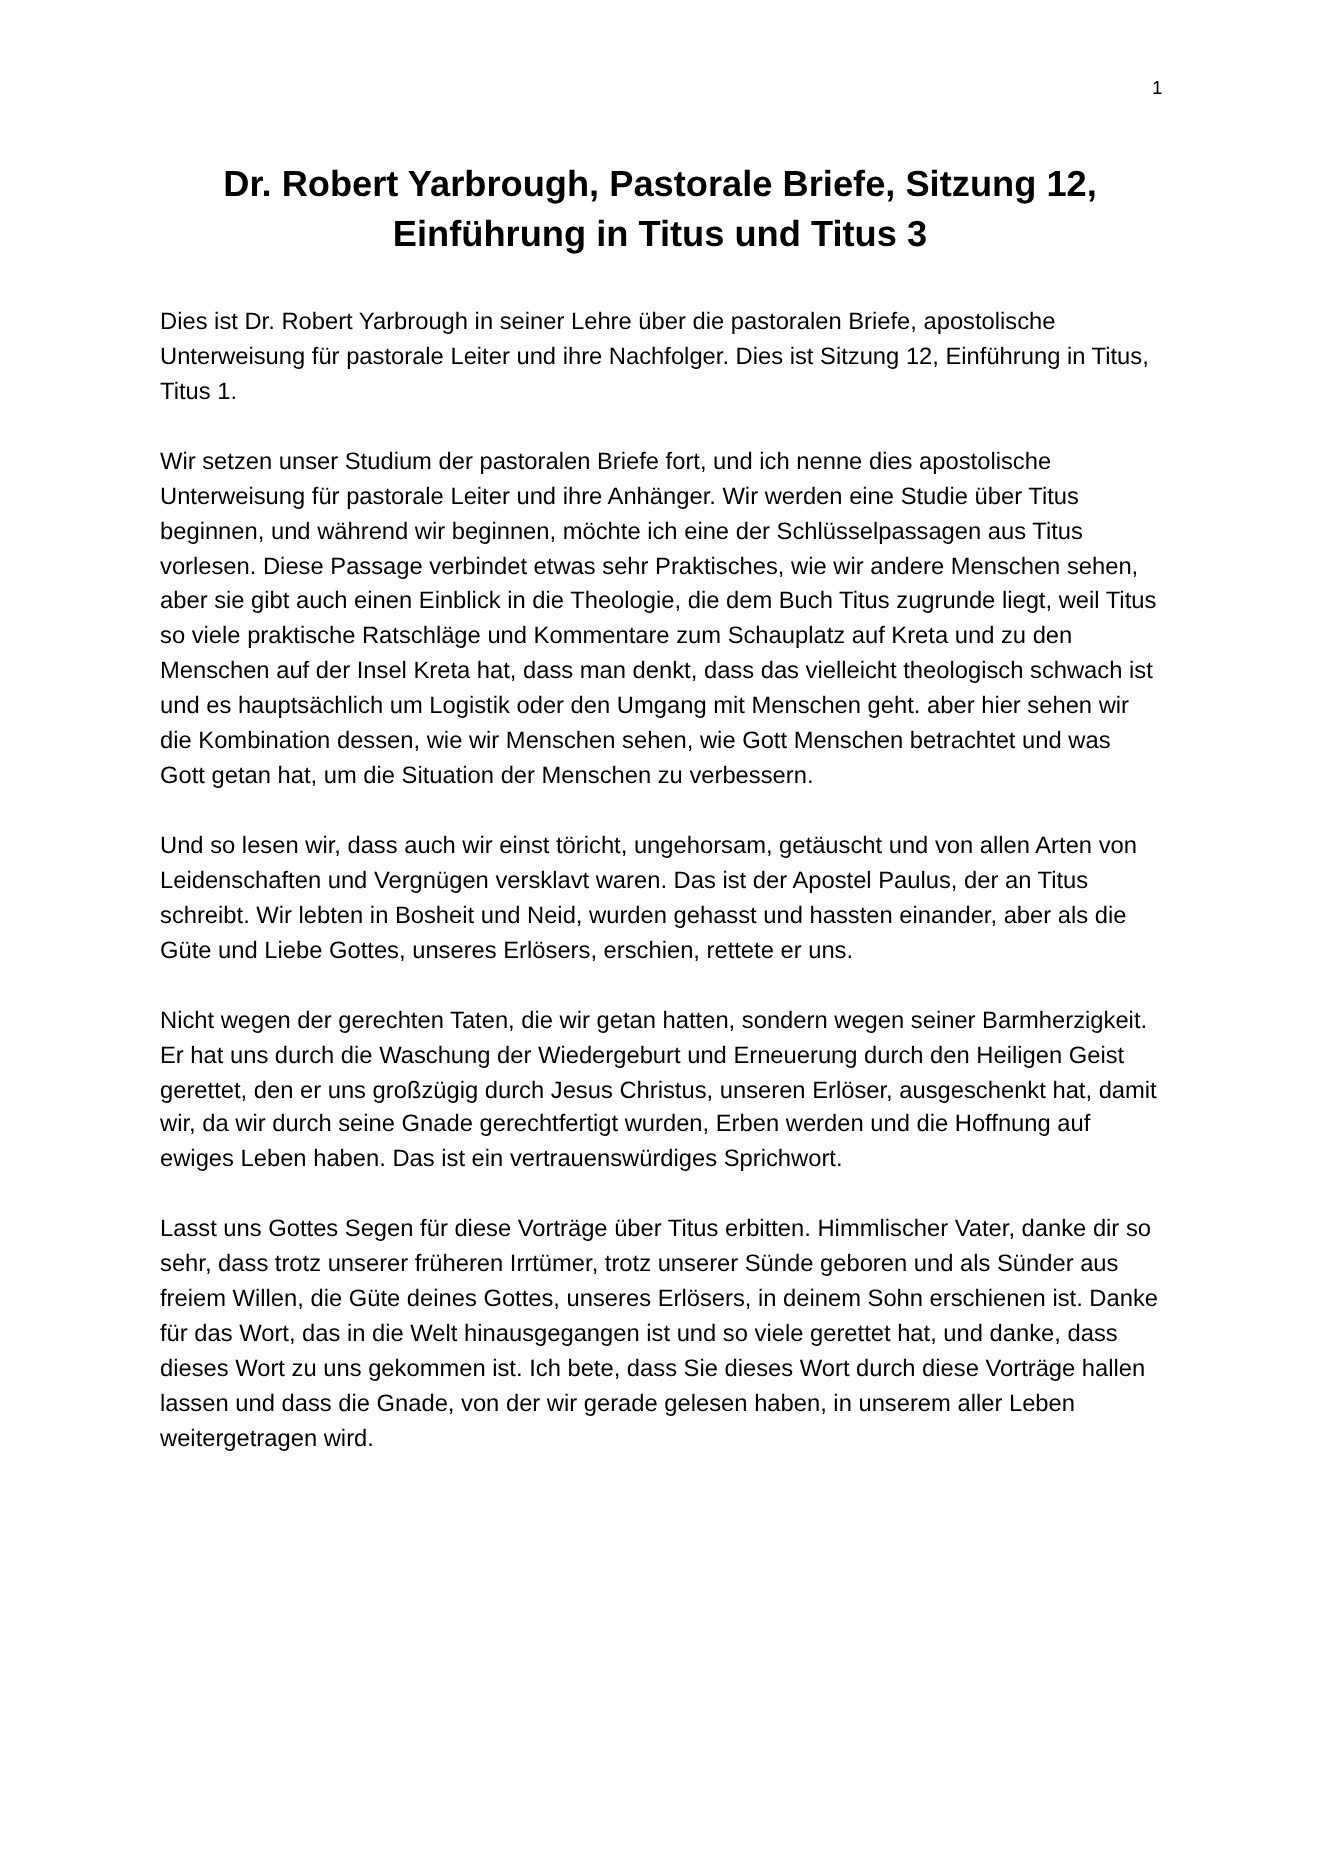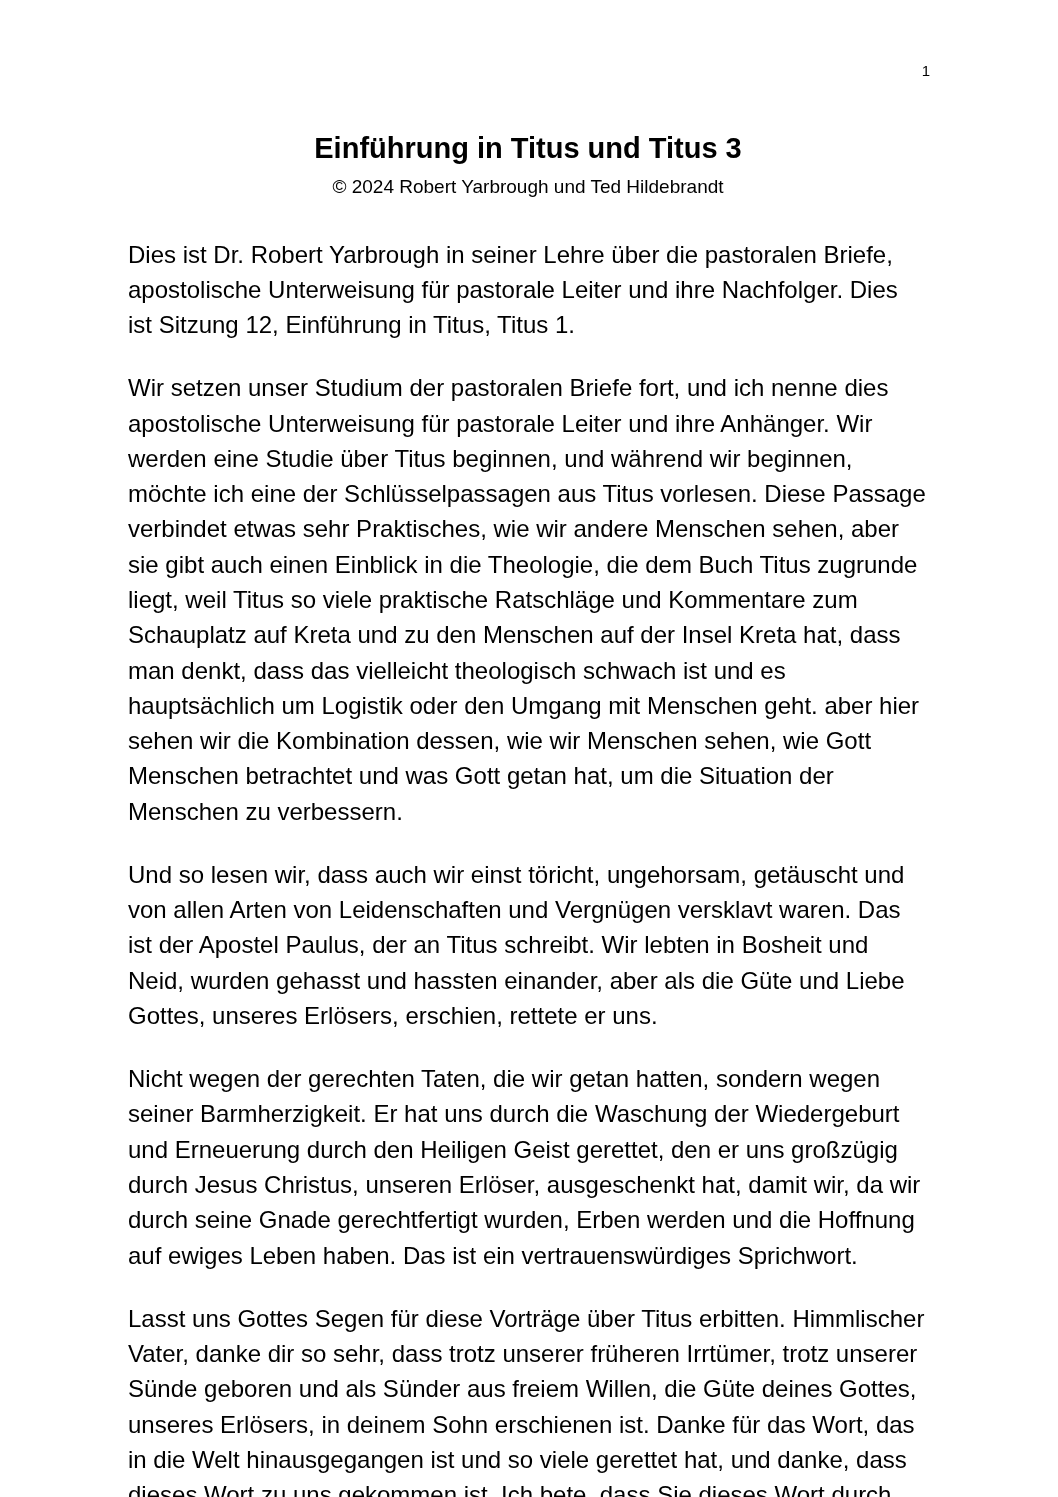--- a/index.html
+++ b/index.html
@@ -43,41 +43,41 @@
     text-align: center;
     font-size: 19px;
     line-height: 1.4;
     margin: 4px 0 0 0;
     color: #000000;
   }
   .body-text {
     margin-top: 36px;
   }
   .body-text p {
-    font-size: 24px;
+    font-size: 19px;
     line-height: 1.47;
     margin: 0 0 28px 0;
     text-align: left;
     color: #000000;
   }
 </style>
 </head>
 <body>
 
 <div class="page">
 
   <div class="page-number">1</div>
 
   <div class="content">
 
     <div class="title-block">
+      <div class="title-line">Dr. Robert Yarbrough, Pastorale Briefe, Sitzung 12,</div>
       <div class="title-line">Einführung in Titus und Titus 3</div>
     </div>
 
-    <div class="copyright">© 2024 Robert Yarbrough und Ted Hildebrandt</div>
 
     <div class="body-text">
       <p>Dies ist Dr. Robert Yarbrough in seiner Lehre über die pastoralen Briefe, apostolische Unterweisung für pastorale Leiter und ihre Nachfolger. Dies ist Sitzung 12, Einführung in Titus, Titus 1.</p>
       <p>Wir setzen unser Studium der pastoralen Briefe fort, und ich nenne dies apostolische Unterweisung für pastorale Leiter und ihre Anhänger. Wir werden eine Studie über Titus beginnen, und während wir beginnen, möchte ich eine der Schlüsselpassagen aus Titus vorlesen. Diese Passage verbindet etwas sehr Praktisches, wie wir andere Menschen sehen, aber sie gibt auch einen Einblick in die Theologie, die dem Buch Titus zugrunde liegt, weil Titus so viele praktische Ratschläge und Kommentare zum Schauplatz auf Kreta und zu den Menschen auf der Insel Kreta hat, dass man denkt, dass das vielleicht theologisch schwach ist und es hauptsächlich um Logistik oder den Umgang mit Menschen geht.  aber hier sehen wir die Kombination dessen, wie wir Menschen sehen, wie Gott Menschen betrachtet und was Gott getan hat, um die Situation der Menschen zu verbessern.</p>
       <p>Und so lesen wir, dass auch wir einst töricht, ungehorsam, getäuscht und von allen Arten von Leidenschaften und Vergnügen versklavt waren. Das ist der Apostel Paulus, der an Titus schreibt. Wir lebten in Bosheit und Neid, wurden gehasst und hassten einander, aber als die Güte und Liebe Gottes, unseres Erlösers, erschien, rettete er uns.</p>
       <p>Nicht wegen der gerechten Taten, die wir getan hatten, sondern wegen seiner Barmherzigkeit. Er hat uns durch die Waschung der Wiedergeburt und Erneuerung durch den Heiligen Geist gerettet, den er uns großzügig durch Jesus Christus, unseren Erlöser, ausgeschenkt hat, damit wir, da wir durch seine Gnade gerechtfertigt wurden, Erben werden und die Hoffnung auf ewiges Leben haben. Das ist ein vertrauenswürdiges Sprichwort.</p>
       <p>Lasst uns Gottes Segen für diese Vorträge über Titus erbitten. Himmlischer Vater, danke dir so sehr, dass trotz unserer früheren Irrtümer, trotz unserer Sünde geboren und als Sünder aus freiem Willen, die Güte deines Gottes, unseres Erlösers, in deinem Sohn erschienen ist. Danke für das Wort, das in die Welt hinausgegangen ist und so viele gerettet hat, und danke, dass dieses Wort zu uns gekommen ist. Ich bete, dass Sie dieses Wort durch diese Vorträge hallen lassen und dass die Gnade, von der wir gerade gelesen haben, in unserem aller Leben weitergetragen wird.</p>
     </div>
 
   </div>

